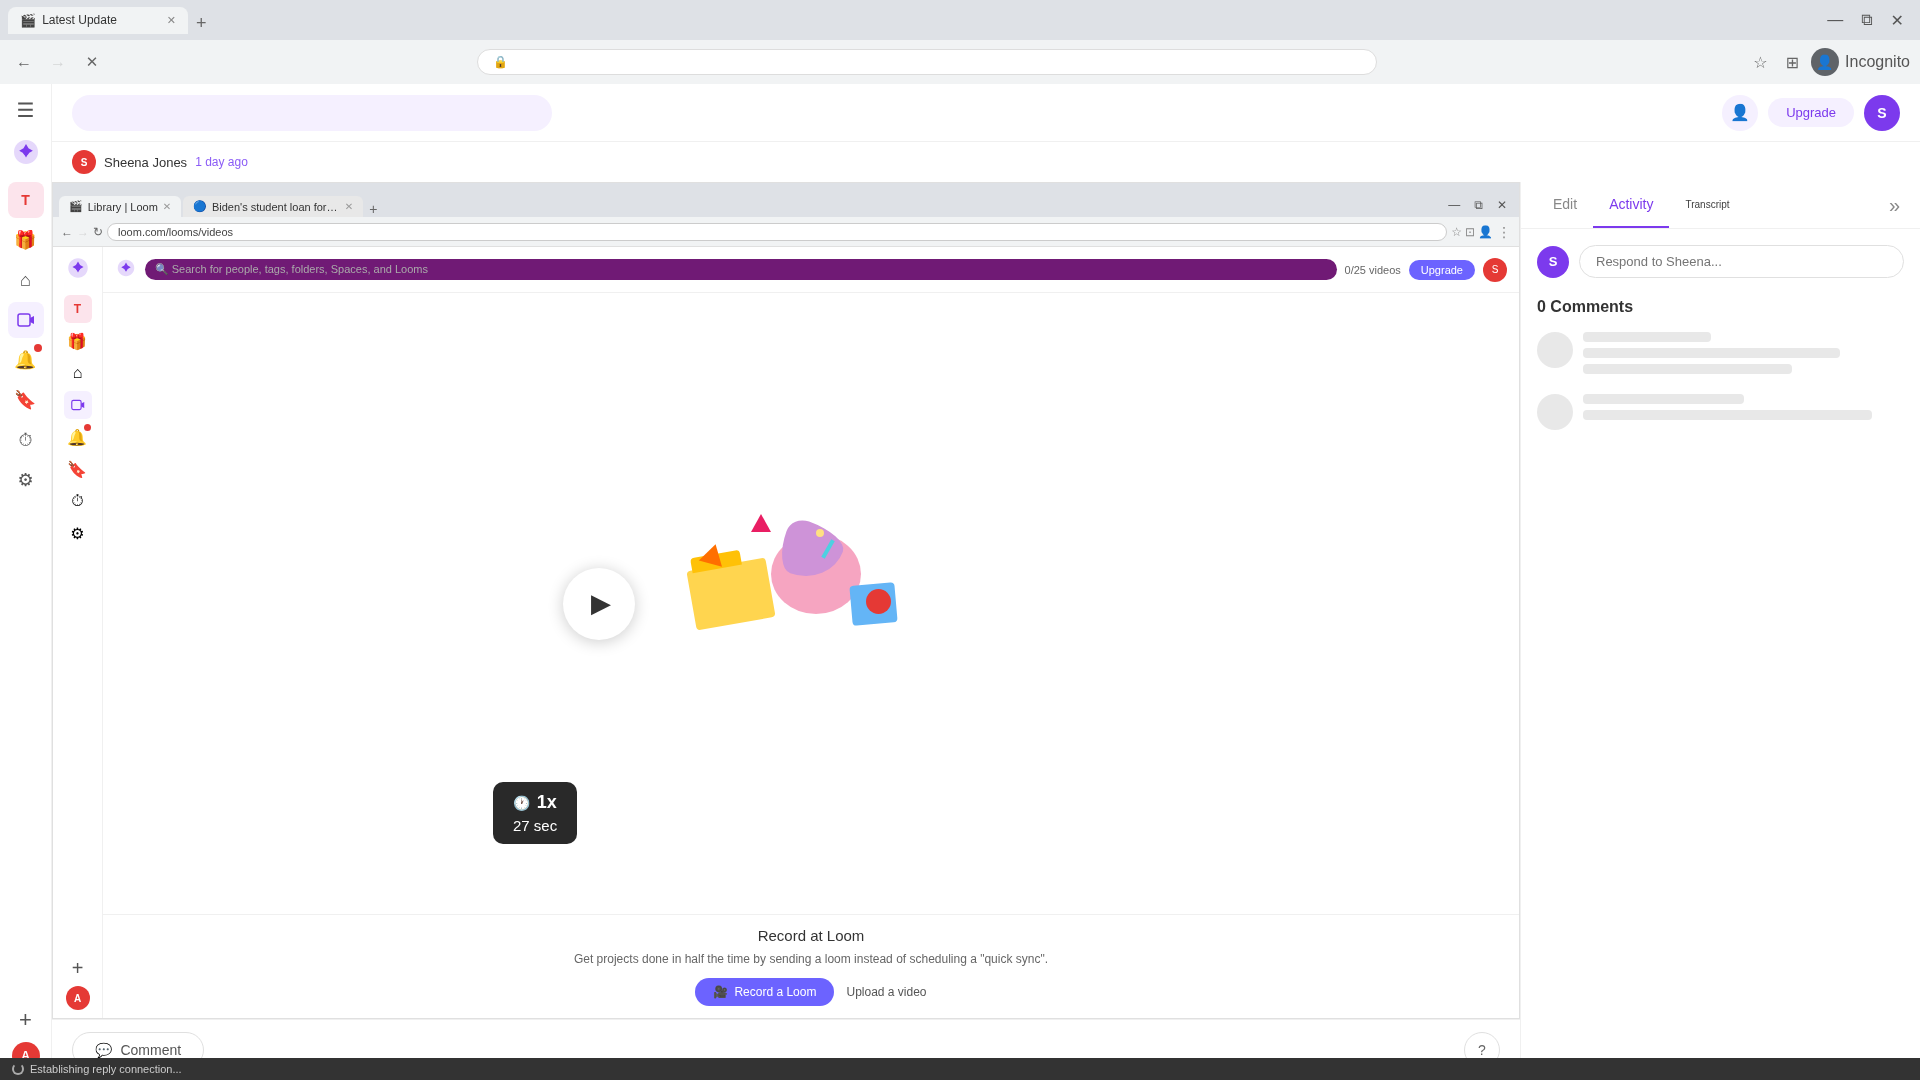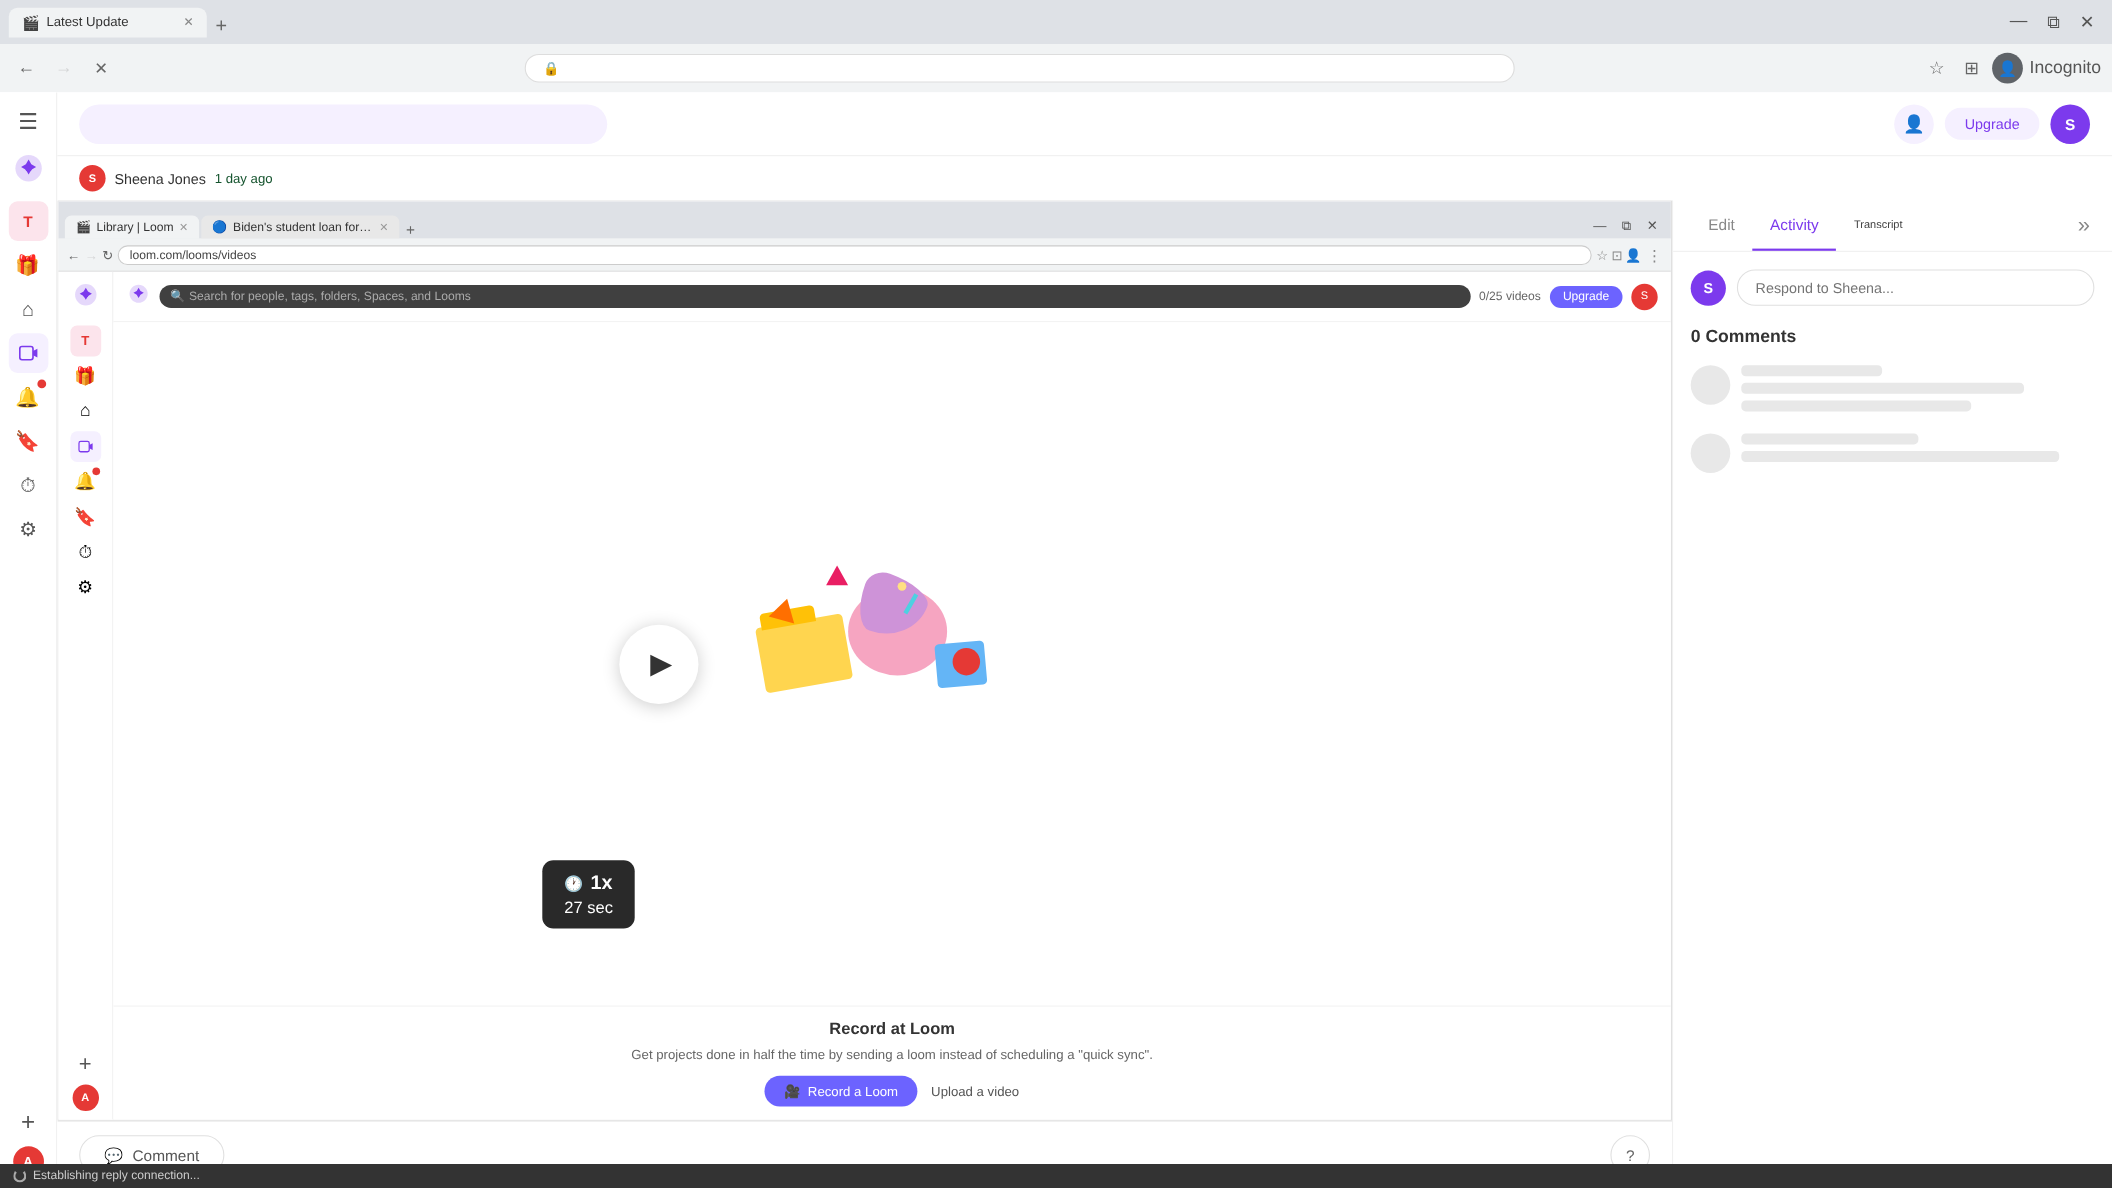--- a/index.html
+++ b/index.html
@@ -94,21 +94,21 @@
       <div style="width:36px; height:36px; border-radius:50%; background:#f5f0ff; display:flex; align-items:center; justify-content:center; cursor:pointer;">
         <span style="font-size:16px; color:#7c3aed;">👤</span>
       </div>
       <button style="background:#f5f0ff; border:none; border-radius:20px; padding:7px 18px; font-size:13px; color:#7c3aed; cursor:pointer; font-weight:500; white-space:nowrap;">Upgrade</button>
       <div style="width:36px; height:36px; border-radius:50%; background:#7c3aed; color:white; display:flex; align-items:center; justify-content:center; font-size:14px; font-weight:600; cursor:pointer;">S</div>
     </div>
 
     <div style="display:flex; align-items:center; gap:8px; padding:8px 20px;">
       <div style="width:24px; height:24px; border-radius:50%; background:#e53935; color:white; display:flex; align-items:center; justify-content:center; font-size:10px; font-weight:600;">S</div>
       <span style="font-size:13px; font-weight:500; color:#333;">Sheena Jones</span>
-      <span style="font-size:12px; color:#14532d;">1 day ago</span>
+      <span style="font-size:12px; color:#8b5cf6;">1 day ago</span>
     </div>
 
     <div style="display:flex; flex:1; overflow:hidden;">
 
       <div style="flex:1; display:flex; flex-direction:column; overflow:hidden; background:#fff;">
 
         <div style="flex:1; background:#fff; display:flex; flex-direction:column; overflow:hidden; border:1px solid #e0e0e0; margin:0 0 0 0;">
 
           <div style="display:flex; align-items:flex-end; background:#dee1e6; height:34px; padding:4px 6px 0; gap:2px;">
             <div style="display:flex; align-items:center; gap:5px; background:#f1f3f4; border-radius:6px 6px 0 0; padding:4px 10px; font-size:11px; color:#333; min-width:120px;">
@@ -177,21 +177,21 @@
 
             <div style="flex:1; display:flex; flex-direction:column; overflow:hidden;">
 
               <div style="display:flex; align-items:center; padding:6px 12px; border-bottom:1px solid #f0f0f0; gap:8px; height:46px;">
                 <div>
                   <svg width="22" height="22" viewBox="0 0 32 32" fill="none">
                     <path d="M16 4C9.373 4 4 9.373 4 16s5.373 12 12 12 12-5.373 12-12S22.627 4 16 4z" fill="#7c3aed" opacity="0.2"></path>
                     <path d="M16 8l2.5 4.33 4.33 2.5-4.33 2.5L16 21.6l-2.5-4.27-4.33-2.5 4.33-2.5L16 8z" fill="#7c3aed"></path>
                   </svg>
                 </div>
-                <div style="flex:1; background:#404040; border-radius:16px; padding:4px 10px; font-size:11px; color:#aaa;">🔍 Search for people, tags, folders, Spaces, and Looms</div>
+                <div style="flex:1; background:#701a75; border-radius:16px; padding:4px 10px; font-size:11px; color:#aaa;">🔍 Search for people, tags, folders, Spaces, and Looms</div>
                 <span style="font-size:11px; color:#666;">0/25 videos</span>
                 <button style="background:#6c63ff; color:white; border:none; border-radius:14px; padding:4px 12px; font-size:11px; cursor:pointer;">Upgrade</button>
                 <div style="width:24px; height:24px; border-radius:50%; background:#e53935; color:white; display:flex; align-items:center; justify-content:center; font-size:10px; cursor:pointer;">S</div>
               </div>
 
               <div style="flex:1; display:flex; align-items:center; justify-content:center; background:#fff; position:relative; overflow:hidden; min-height:0;">
 
                 <div style="position:relative; width:280px; height:200px;">
 
                   <div style="position:absolute; top:60px; left:20px; width:80px; height:60px; background:#ffd54f; border-radius:4px; transform:rotate(-10deg);"></div>
@@ -221,21 +221,21 @@
                 <div style="position:absolute; bottom:70px; left:390px; background:rgba(25,25,25,0.93); color:white; border-radius:10px; padding:10px 20px; text-align:center; z-index:20;">
                   <div style="display:flex; align-items:center; justify-content:center; gap:6px; margin-bottom:4px;">
                     <span style="font-size:14px;">🕐</span>
                     <span style="font-size:18px; font-weight:700;">1x</span>
                   </div>
                   <div style="font-size:15px; font-weight:500;">27 sec</div>
                 </div>
               </div>
 
               <div style="padding:12px 20px; background:#fff; border-top:1px solid #f0f0f0; text-align:center;">
-                <div style="font-size:15px; font-weight:700; color:#333; margin-bottom:6px;">Record at Loom</div>
+                <div style="font-size:15px; font-weight:400; color:#333; margin-bottom:6px;">Record at Loom</div>
                 <div style="font-size:12px; color:#666; margin-bottom:10px; line-height:1.5;">Get projects done in half the time by sending a loom instead of scheduling a "quick sync".</div>
                 <div style="display:flex; align-items:center; justify-content:center; gap:12px;">
                   <button style="background:#6c63ff; color:white; border:none; border-radius:20px; padding:7px 18px; font-size:12px; cursor:pointer; display:flex; align-items:center; gap:6px;">
                     <span>🎥</span>
                     <span>Record a Loom</span>
                   </button>
                   <button style="background:none; color:#555; border:none; font-size:12px; cursor:pointer;">Upload a video</button>
                 </div>
               </div>
 

